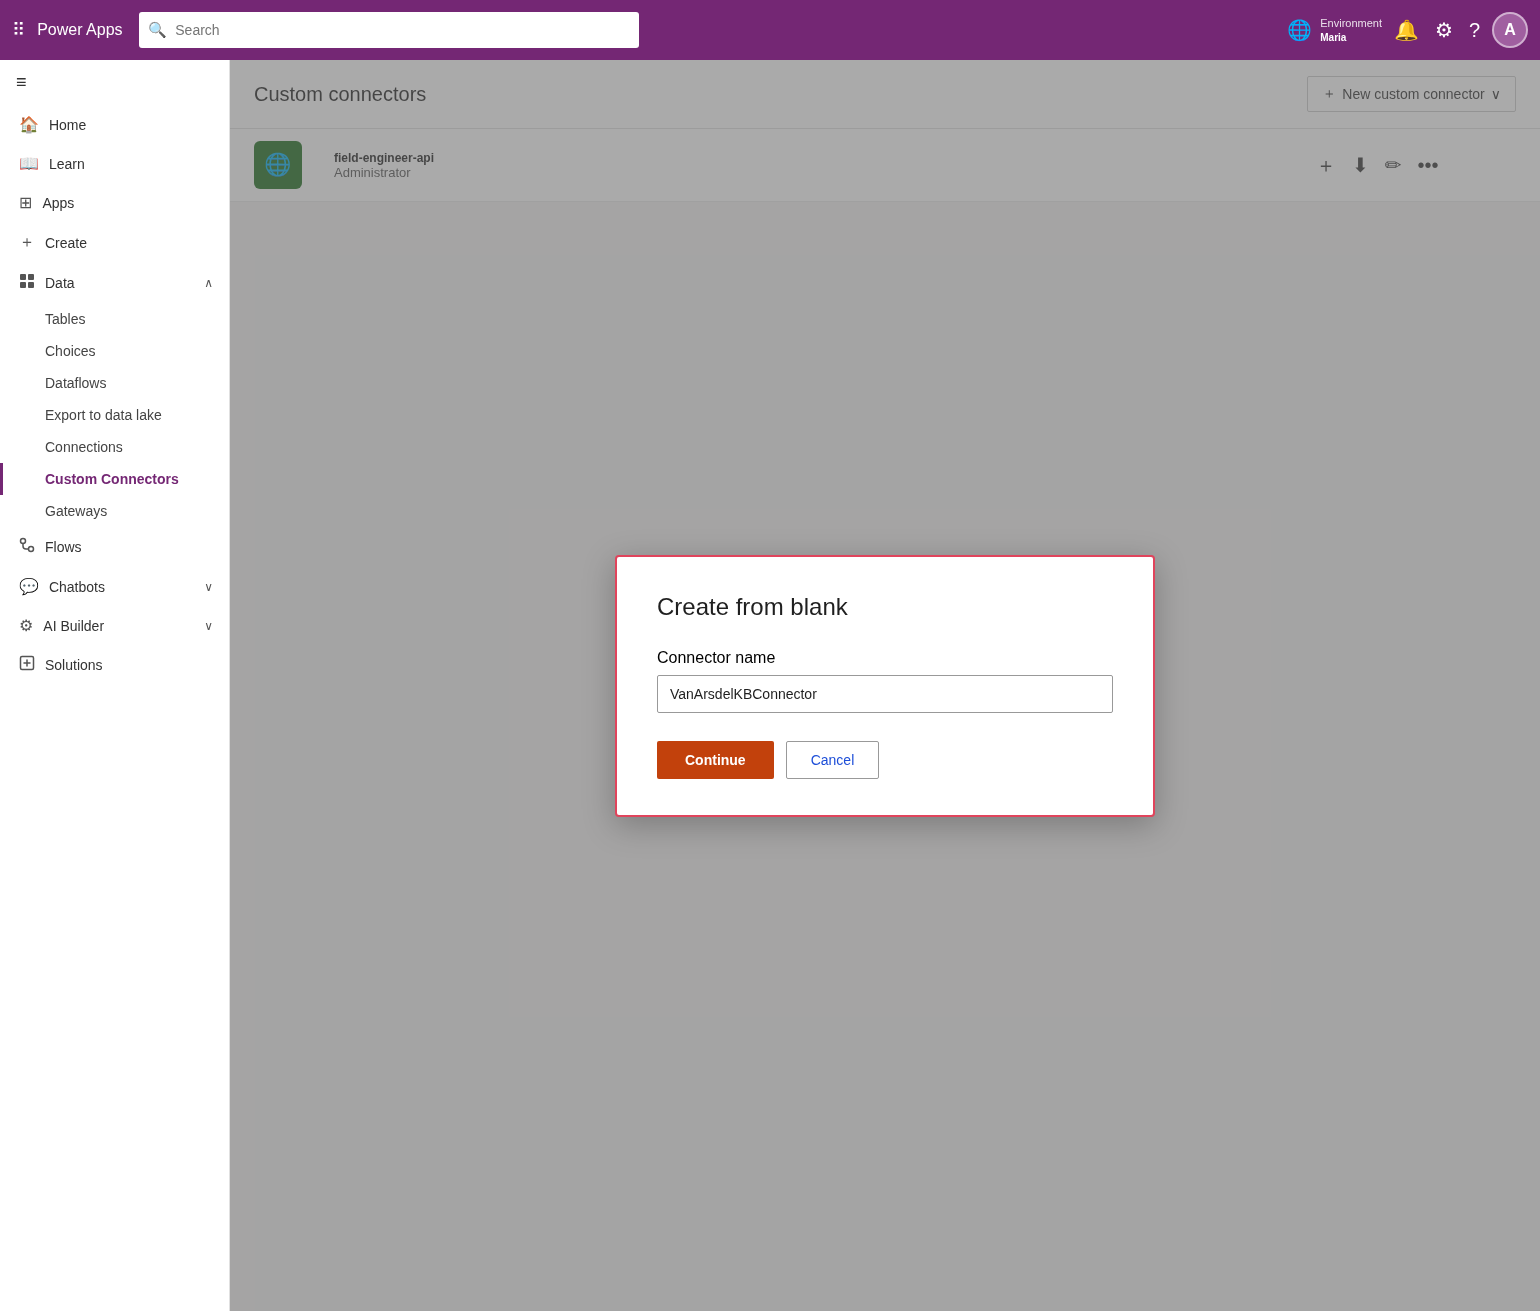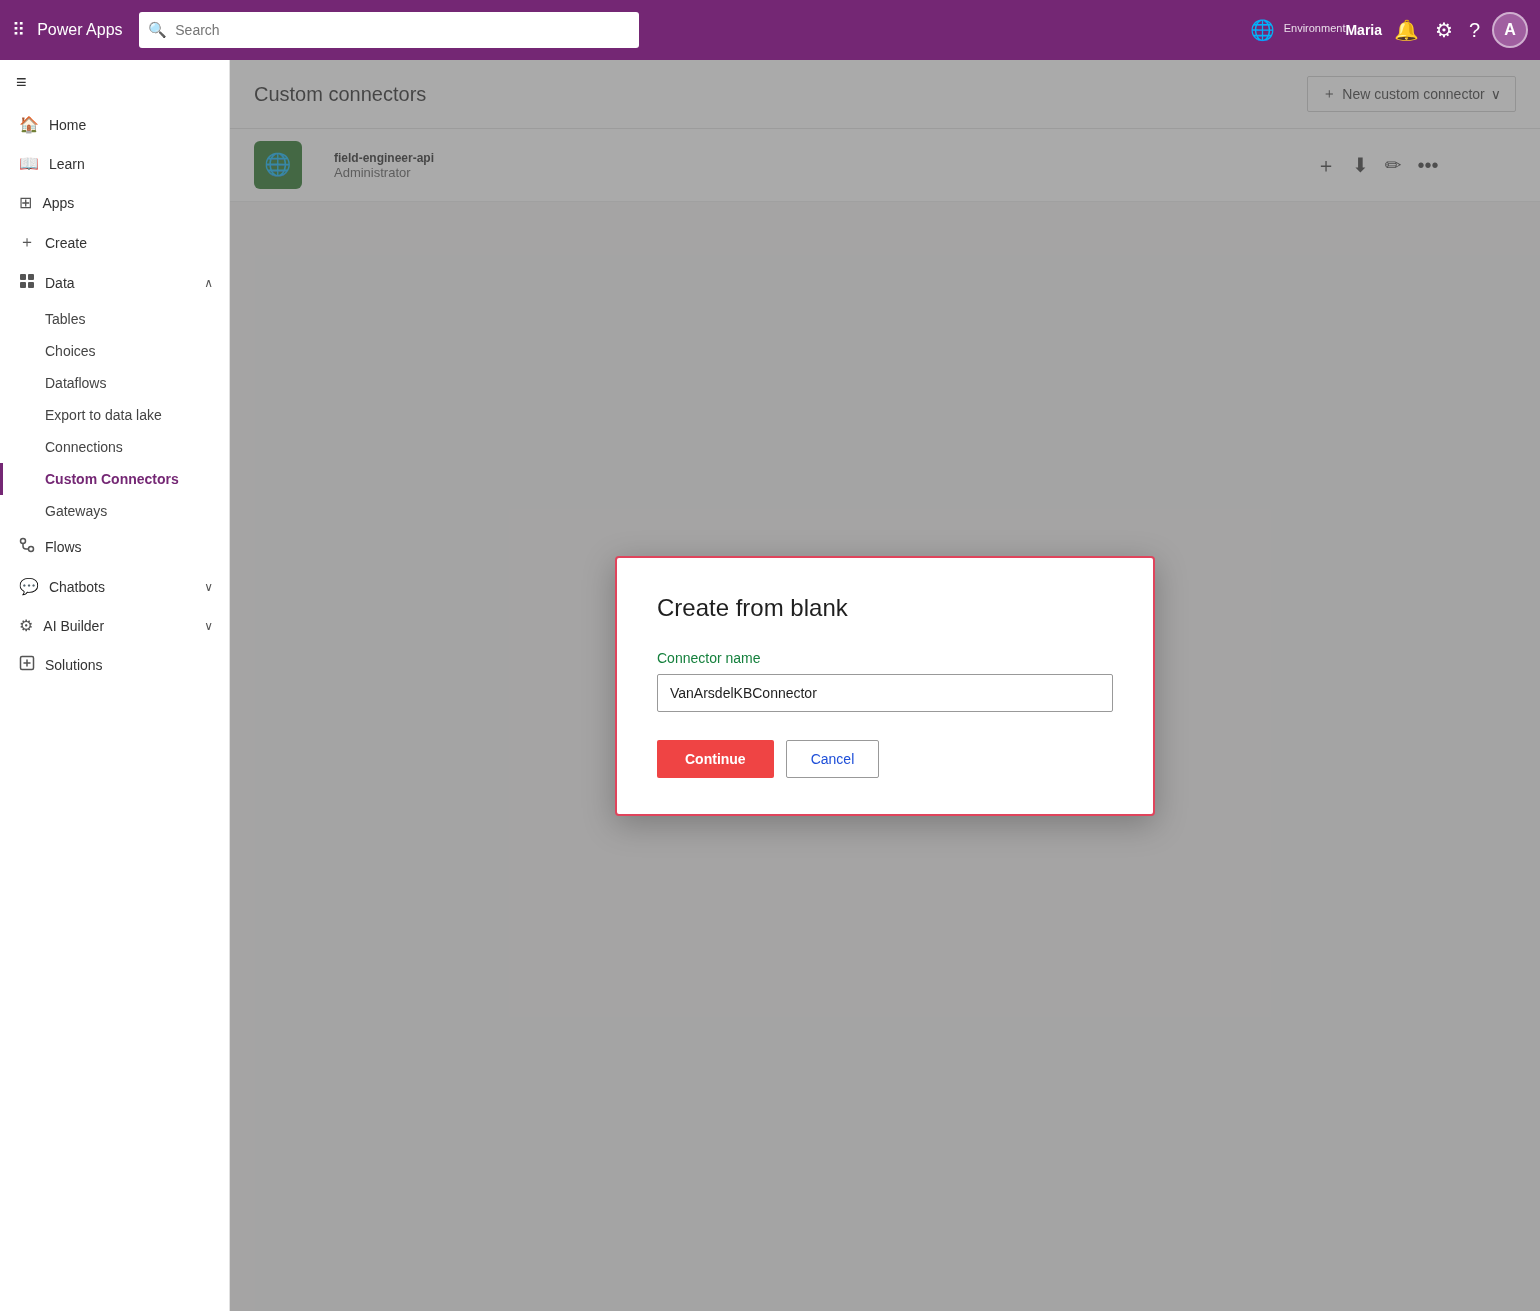--- a/index.html
+++ b/index.html
@@ -19,23 +19,23 @@
       background: white; border: none; border-radius: 3px;
       display: flex; align-items: center; padding: 0 10px; height: 36px;
     }
     .topbar-search input {
       border: none; outline: none; font-size: 14px; width: 100%; background: transparent; color: #333;
     }
     .topbar-search-icon { color: #666; margin-right: 8px; font-size: 15px; }
     .topbar-right { margin-left: auto; display: flex; align-items: center; gap: 8px; }
     .topbar-env { display: flex; align-items: center; gap: 8px; color: white; font-size: 13px; }
     .topbar-env-icon { font-size: 20px; color: white; }
-    .topbar-env-text { display: flex; flex-direction: row; line-height: 1.3; }
+    .topbar-env-text { display: flex; flex-direction: column; line-height: 1.3; }
     .topbar-env-text span:first-child { font-size: 11px; opacity: 0.85; }
-    .topbar-env-text span:last-child { font-weight: 600; font-size: 14px; }
+    .topbar-env-text span:last-child { font-weight: 600; font-size: 10px; }
     .topbar-icon-btn { color: white; font-size: 20px; cursor: pointer; padding: 4px; }
     .topbar-avatar {
       width: 36px; height: 36px; border-radius: 50%;
       background: #a05fa0; color: white;
       display: flex; align-items: center; justify-content: center;
       font-weight: 700; font-size: 16px; cursor: pointer;
       border: 2px solid rgba(255,255,255,0.5);
     }
 
     
@@ -117,29 +117,29 @@
     
     .dialog {
       background: white;
       border: 2px solid #e0445c;
       border-radius: 4px;
       padding: 36px 40px;
       width: 540px;
       box-shadow: 0 8px 32px rgba(0,0,0,0.25);
     }
     .dialog-title { font-size: 24px; font-weight: 400; color: #1f1f1f; margin-bottom: 28px; }
-    .dialog-label { font-size: 14px; color: #15803d; margin-bottom: 8px; font-weight: 400; }
+    .dialog-label { font-size: 16px; color: #000000; margin-bottom: 8px; font-weight: 400; }
     .dialog-input {
       width: 100%; border: 1px solid #999; border-radius: 2px;
       padding: 10px 12px; font-size: 14px; color: #1f1f1f;
       outline: none; margin-bottom: 28px;
     }
     .dialog-buttons { display: flex; gap: 12px; }
     .btn-continue {
-      background: #ef4444; color: white; border: none;
+      background: #c2410c; color: white; border: none;
       padding: 10px 28px; border-radius: 2px; font-size: 14px; font-weight: 600;
       cursor: pointer;
     }
     .btn-cancel {
       background: white; color: #1d4ed8; border: 1px solid #999;
       padding: 10px 24px; border-radius: 2px; font-size: 14px;
       cursor: pointer;
     }
   </style>
 </head>

